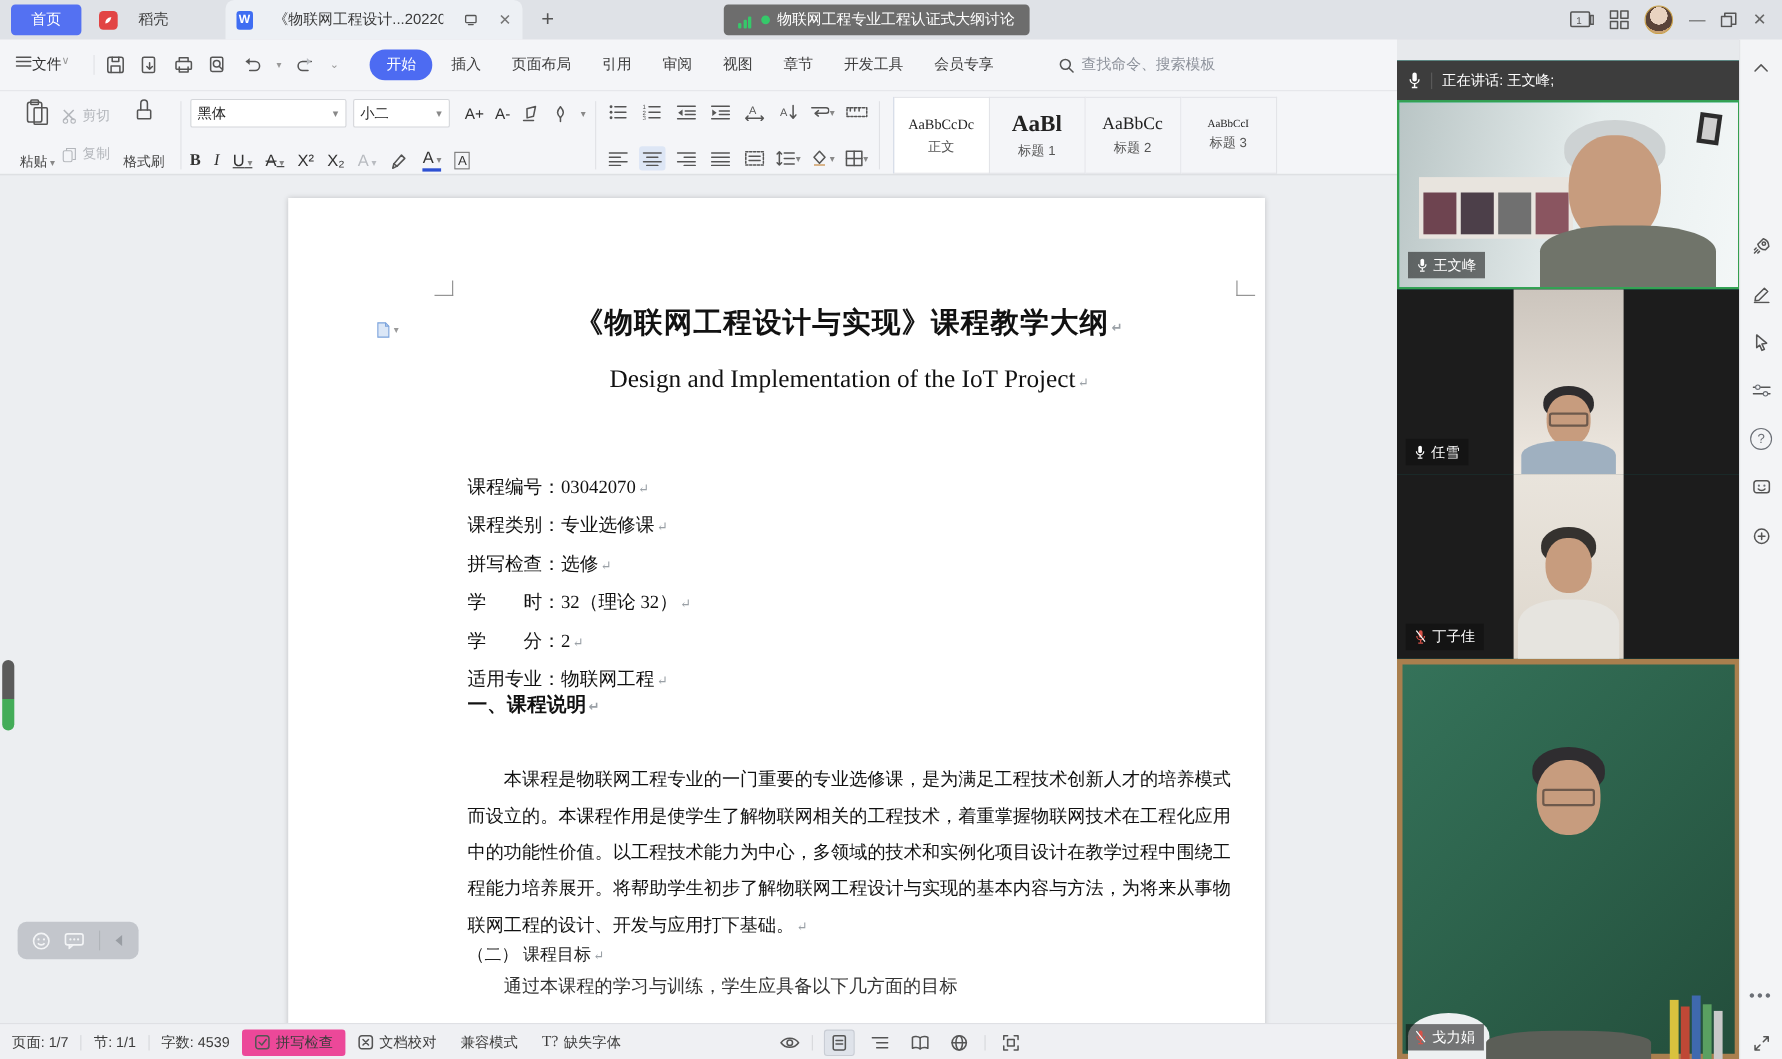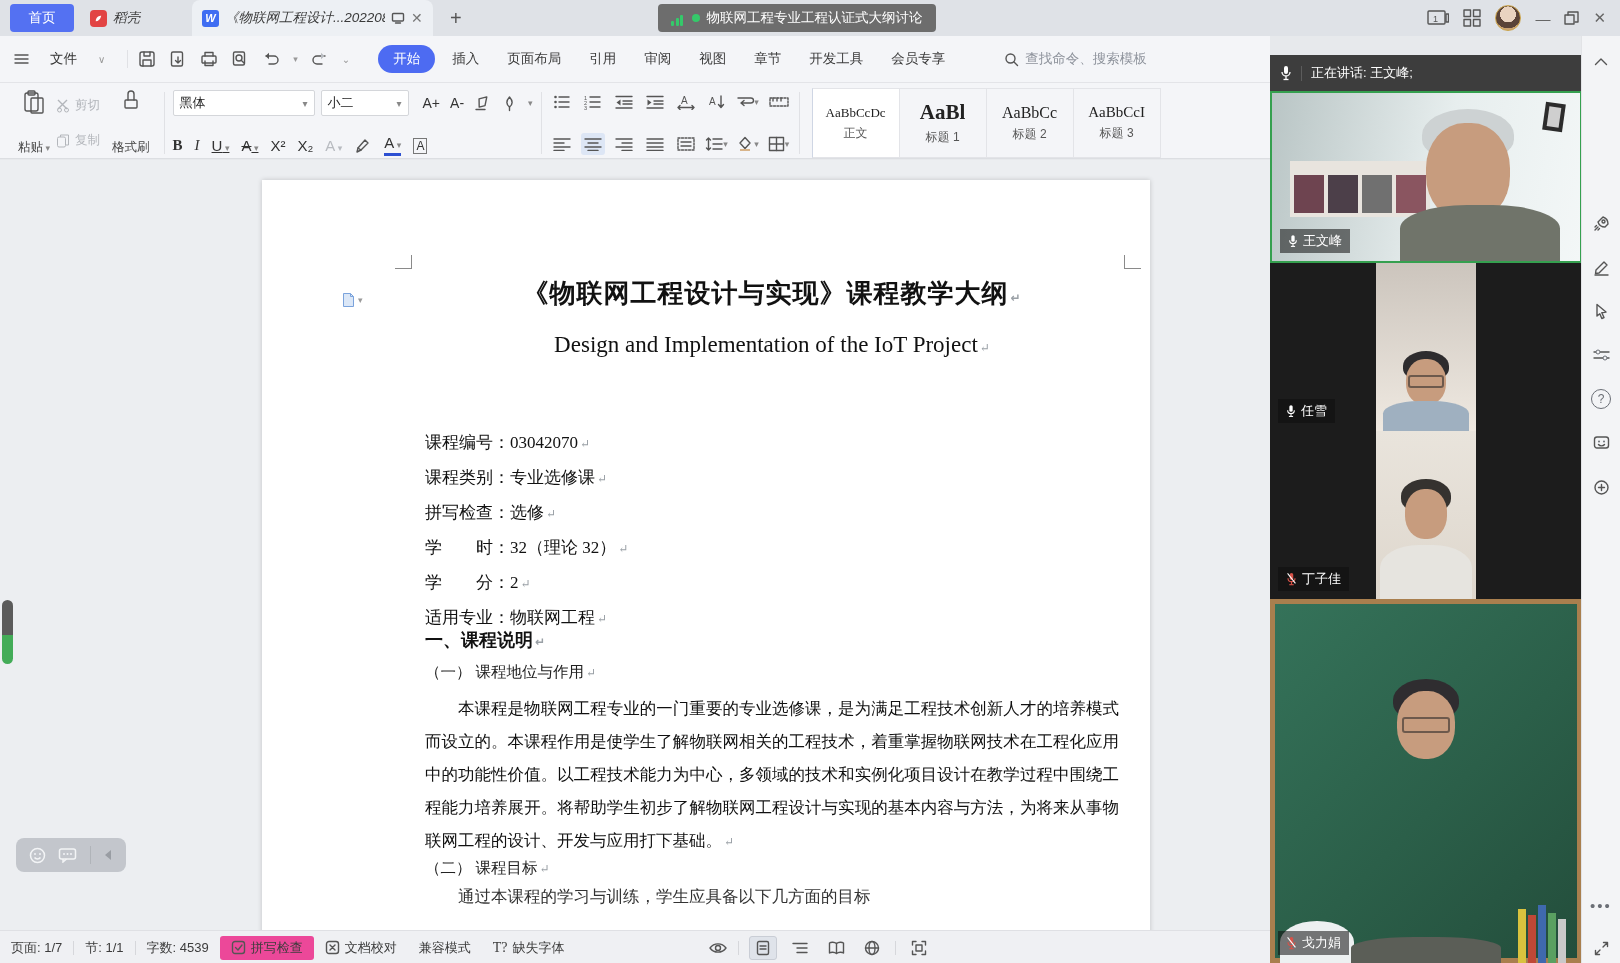--- a/index.html
+++ b/index.html
@@ -6,39 +6,39 @@
   .app{position:relative;width:1620px;height:963px;background:#e7e9ec;overflow:hidden;
        font-family:"Liberation Sans","DejaVu Sans",sans-serif;color:#333;}
   svg{display:block}
   .ic{stroke:#555;fill:none;stroke-width:1.4;stroke-linecap:round;stroke-linejoin:round}
   .ic-fill{fill:#555;stroke:none}
 
   
   .tabbar{position:absolute;left:0;top:0;width:100%;height:36px;background:#dfe2e7;display:flex;align-items:center;}
   .home-btn{margin-left:10px;width:64px;height:28px;background:#5а71f2;background:#5471f2;color:#fff;border-radius:4px;
             display:flex;align-items:center;justify-content:center;font-size:13.5px;}
-  .tab{display:flex;align-items:center;gap:6px;height:36px;padding:0 10px;font-size:13.5px;color:#3a3a3a;font-style:italic;}
+  .tab{display:flex;align-items:center;gap:19px;height:36px;padding:0 10px;font-size:13.5px;color:#3a3a3a;}
   .docer-ic{width:17px;height:17px;border-radius:4px;background:#e24444;display:flex;align-items:center;justify-content:center;}
   .doc-tab{margin-left:42px;background:#edf0f4;border-radius:8px 8px 0 0;padding:0 10px;max-width:250px;}
   .wps-ic{width:17px;height:17px;border-radius:3px;background:#3f6df2;color:#fff;font-size:11px;font-weight:bold;
           display:flex;align-items:center;justify-content:center;}
   .doc-tab .ttl{white-space:nowrap;overflow:hidden;max-width:160px;}
   .newtab{margin-left:10px;font-size:20px;color:#555;width:26px;text-align:center;}
   .meet-pill{position:absolute;left:658px;top:4px;height:28px;background:#6d6d6d;border-radius:4px;color:#fff;
              display:flex;align-items:center;gap:7px;padding:0 13px;font-size:13.5px;}
   .sigbars span{display:inline-block;width:3px;background:#35c96a;margin-right:1.5px;border-radius:1px;vertical-align:bottom;}
   .greendot{width:8px;height:8px;border-radius:50%;background:#35c96a;}
   .winctl{position:absolute;right:0;top:0;height:36px;display:flex;align-items:center;gap:14px;padding-right:14px;}
   .avatar{width:24px;height:24px;border-radius:50%;background:radial-gradient(circle at 50% 35%,#e9d3c0 0 40%,#5a4338 41% 70%,#caa273 71%);border:1px solid #caa24a;}
   .wbtn{color:#666;font-size:15px;}
 
   
   .menubar{position:absolute;left:0;top:36px;width:1270px;height:46px;background:#f4f5f8;border-bottom:1px solid #e3e4e8;
            display:flex;align-items:center;font-size:13.5px;}
-  .mb-file{display:flex;align-items:center;gap:21px;margin-left:14px;color:#333;}
+  .mb-file{display:flex;gap:0;margin-left:14px;color:#333;}
   .qicons{display:flex;align-items:center;gap:13px;margin-left:22px;padding:0 10px;border-left:1px solid #e0e1e5;}
   .mtabs{display:flex;gap:6px;margin-left:18px;}
   .mtab{padding:5px 11px;color:#3c3c3c;border-radius:14px;}
   .mtab.active{background:#4d6bf2;color:#fff;padding:5px 15px;}
   .cmdsearch{display:flex;align-items:center;gap:6px;margin-left:48px;color:#8d929b;}
 
   
   .toolbar{position:absolute;left:0;top:83px;width:1270px;height:76px;background:#f4f5f8;border-bottom:1px solid #dcdee2;
            display:flex;align-items:stretch;padding-top:5px;box-sizing:border-box;}
   .tgroup{display:flex;}
@@ -476,21 +476,21 @@
       </div>
       <div class="gcell">
         <span class="gprev h1">AaBl</span>
         <span>标题 1</span>
       </div>
       <div class="gcell">
         <span class="gprev" style="font-size:16px">AaBbCc</span>
         <span>标题 2</span>
       </div>
       <div class="gcell">
-        <span class="gprev" style="font-size:15px">AaBbCcI</span>
+        <span class="gprev" style="font-size:10px">AaBbCcI</span>
         <span>标题 3</span>
       </div>
     </div>
   </div>
 
   <div class="docarea">
     <div class="page">
       <div class="cropmark cm-l"></div>
       <div class="cropmark cm-r"></div>
       <div class="float-docic">
@@ -512,23 +512,20 @@
         <div><span>课程编号：03042070</span><span class="pm">↵</span></div>
         <div><span>课程类别：专业选修课</span><span class="pm">↵</span></div>
         <div><span>拼写检查：选修</span><span class="pm">↵</span></div>
         <div><span>学　　时：32（理论 32）</span><span class="pm">↵</span></div>
         <div><span>学　　分：2</span><span class="pm">↵</span></div>
         <div><span>适用专业：物联网工程</span><span class="pm">↵</span></div>
       </div>
 
       <div class="content h1line">
         <span>一、课程说明</span><span class="pm">↵</span>
-      </div>
-      <div class="content subline1 serif">
-        <span>（一） 课程地位与作用</span><span class="pm">↵</span>
       </div>
       <div class="content paragraph serif">
         <span>本课程是物联网工程专业的一门重要的专业选修课，是为满足工程技术创新人才的培养模式而设立的。本课程作用是使学生了解物联网相关的工程技术，着重掌握物联网技术在工程化应用中的功能性价值。以工程技术能力为中心，多领域的技术和实例化项目设计在教学过程中围绕工程能力培养展开。将帮助学生初步了解物联网工程设计与实现的基本内容与方法，为将来从事物联网工程的设计、开发与应用打下基础。</span><span class="pm">↵</span>
       </div>
       <div class="content subline2 serif">
         <span>（二） 课程目标</span><span class="pm">↵</span>
       </div>
       <div class="content para2 serif">
         <span>通过本课程的学习与训练，学生应具备以下几方面的目标</span>
       </div>

